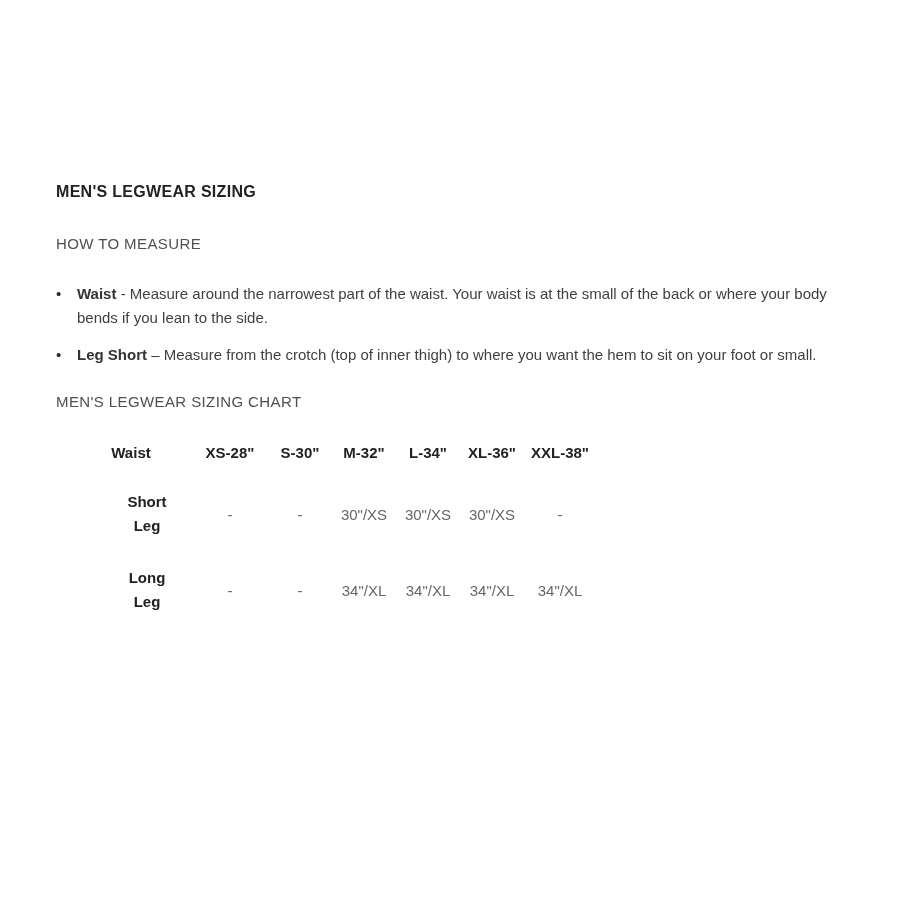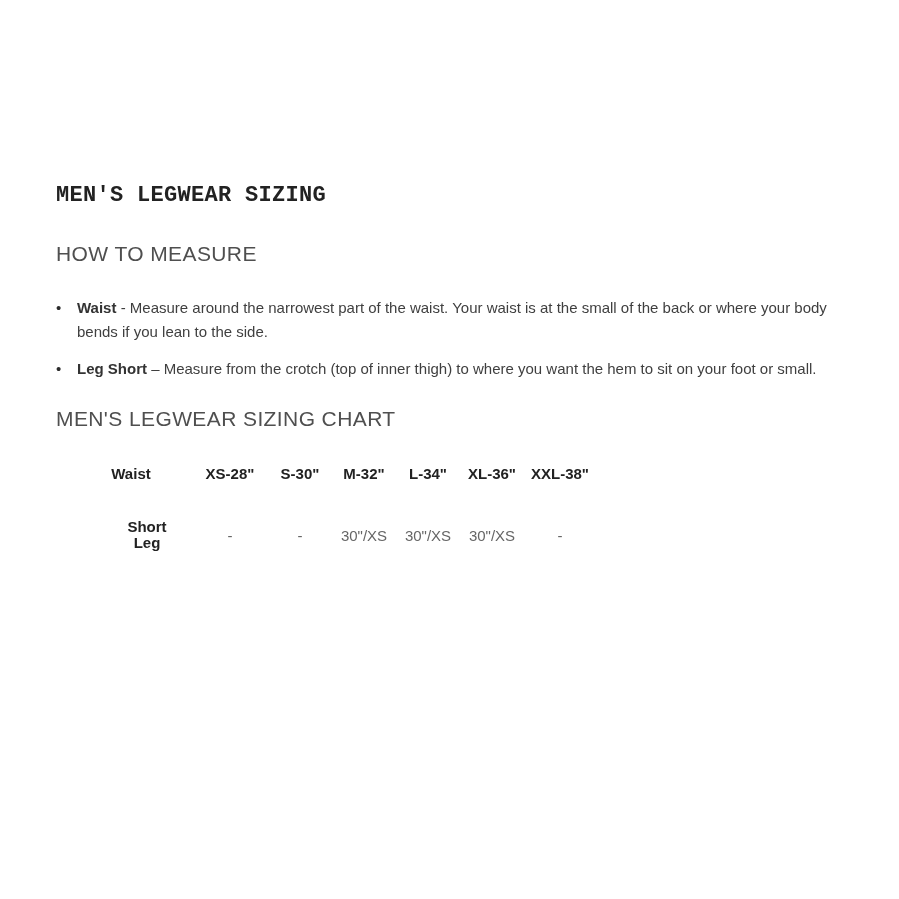--- a/index.html
+++ b/index.html
@@ -10,29 +10,28 @@
     width: 899px;
     height: 899px;
     overflow: hidden;
   }
   .page {
     width: 899px;
     height: 899px;
     padding: 183px 56px 0 56px;
   }
   .page-title {
-    font-size: 22px;
+    font-size: 16px;
     font-weight: bold;
     color: #222222;
     letter-spacing: 0.3px;
     margin: 0 0 34px 0;
-    font-family: Liberation Mono, monospace;
   }
   .section-heading {
-    font-size: 21px;
+    font-size: 15px;
     font-weight: normal;
     color: #4f4f4f;
     letter-spacing: 0.4px;
     margin: 0 0 30px 0;
   }
   .measure-list {
     list-style: none;
     margin: 0 0 26px 0;
     padding: 0;
   }
@@ -78,21 +77,21 @@
     vertical-align: top;
   }
   .size-table tbody tr { height: 76px; }
   .size-table tbody th {
     font-weight: bold;
     color: #222222;
   }
   .row-label {
     display: inline-block;
     max-width: 56px;
-    line-height: 16px;
+    line-height: 24px;
     margin-left: 32px;
   }
   .size-table tbody td { color: #666666; }
   .col-waist  { width: 122px; }
   .col-xs     { width: 76px; }
   .col-s      { width: 64px; }
   .col-m      { width: 64px; }
   .col-l      { width: 64px; }
   .col-xl     { width: 64px; }
   .col-xxl    { width: 72px; }
@@ -143,16 +142,25 @@
     <tbody>
       <tr>
         <th><span class="row-label">Short Leg</span></th>
         <td>-</td>
         <td>-</td>
         <td>30"/XS</td>
         <td>30"/XS</td>
         <td>30"/XS</td>
         <td>-</td>
       </tr>
+      <tr>
+        <th><span class="row-label">Long Leg</span></th>
+        <td>-</td>
+        <td>-</td>
+        <td>34"/XL</td>
+        <td>34"/XL</td>
+        <td>34"/XL</td>
+        <td>34"/XL</td>
+      </tr>
     </tbody>
   </table>
 
 </div>
 
 </body></html>

